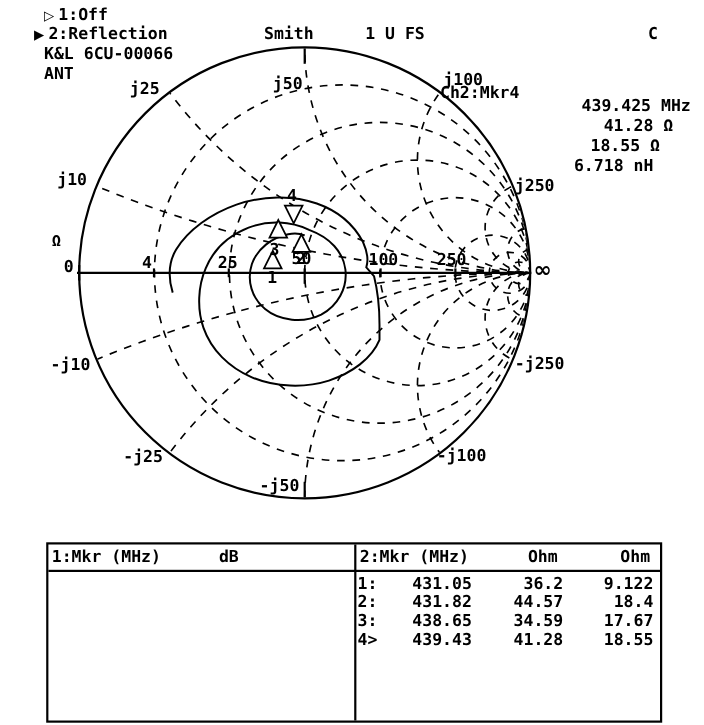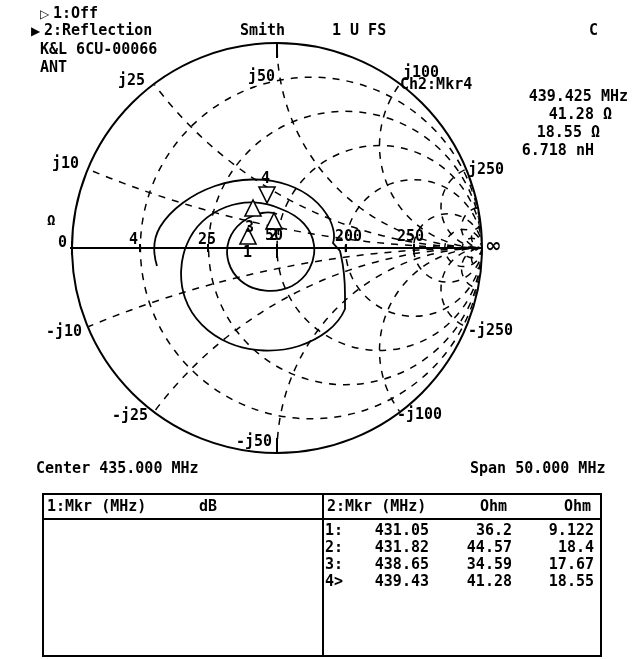--- a/index.html
+++ b/index.html
@@ -129,31 +129,29 @@
   <span class="t" style="left:468px;top:322px;">-j250</span>
   <span class="t" style="left:112px;top:407px;">-j25</span>
   <span class="t" style="left:397px;top:406px;">-j100</span>
   <span class="t" style="left:236px;top:433px;">-j50</span>
 
   <span class="t small" style="left:47px;top:212px;">Ω</span>
   <span class="t" style="left:58px;top:234px;">0</span>
   <span class="t" style="left:129px;top:231px;">4</span>
   <span class="t" style="left:198px;top:231px;">25</span>
   <span class="t" style="left:265px;top:227px;">50</span>
-  <span class="t" style="left:335px;top:228px;">200</span>
+  <span class="t" style="left:335px;top:228px;">100</span>
   <span class="t" style="left:397px;top:228px;">250</span>
   <span class="t inf" style="left:485px;top:236px;">∞</span>
 
   <span class="t" style="left:243px;top:244px;">1</span>
   <span class="t" style="left:269px;top:227px;">2</span>
   <span class="t" style="left:245px;top:219px;">3</span>
   <span class="t" style="left:261px;top:170px;">4</span>
 
-  <span class="t" style="left:36px;top:460px;">Center 435.000 MHz</span>
-  <span class="t" style="left:470px;top:460px;">Span 50.000 MHz</span>
 
   <div class="tbl">
     <div class="tbl-divider"></div>
     <div class="tbl-headline"></div>
 
     <div class="cell" style="left:3px;top:3px;">1:Mkr (MHz)</div>
     <div class="cell" style="left:155px;top:3px;">dB</div>
 
     <div class="cell" style="left:283px;top:3px;">2:Mkr (MHz)</div>
     <div class="cell tr" style="left:400px;top:3px;width:63px;">Ohm</div>

